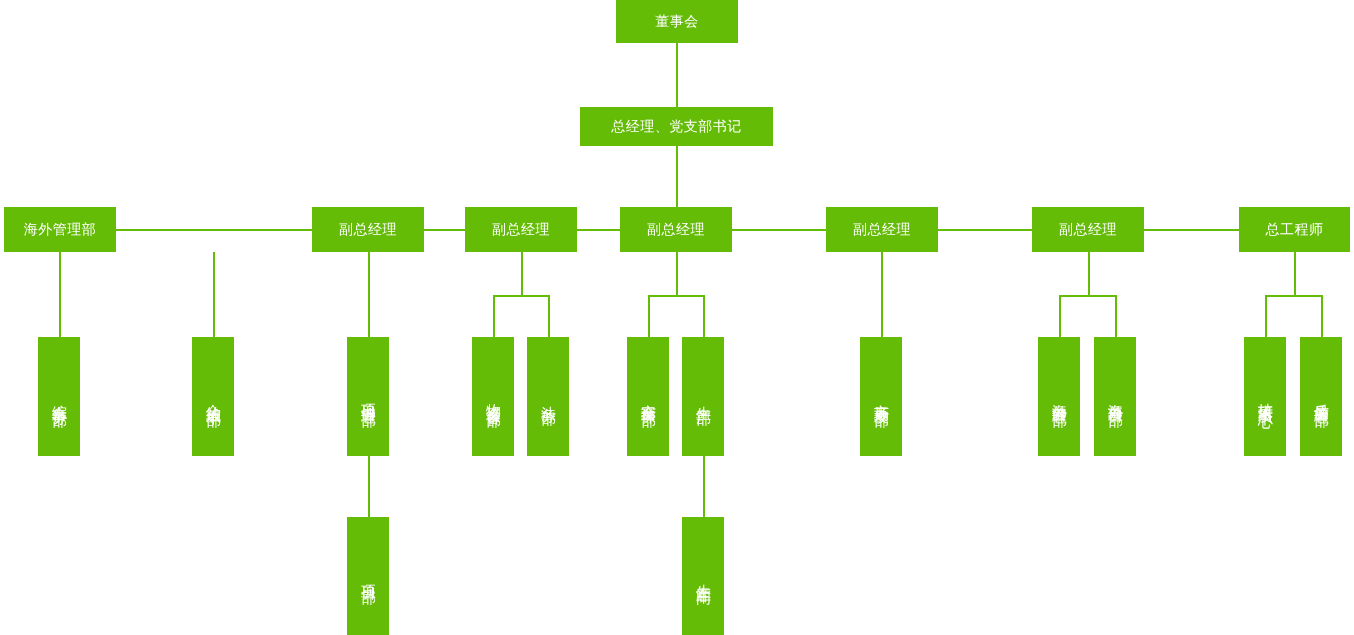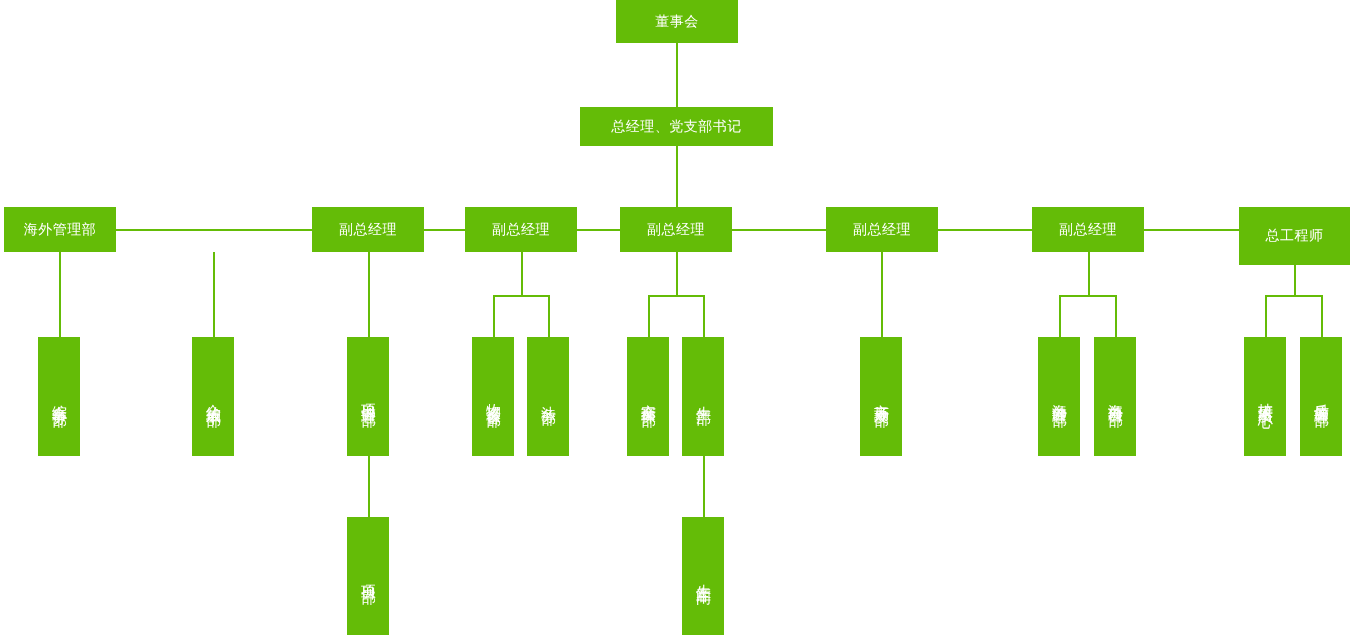--- a/index.html
+++ b/index.html
@@ -106,21 +106,21 @@
   </div>
   <div class="node horizontal" style="left:620px; top:207px; width:112px; height:45px;">
     <span>副总经理</span>
   </div>
   <div class="node horizontal" style="left:826px; top:207px; width:112px; height:45px;">
     <span>副总经理</span>
   </div>
   <div class="node horizontal" style="left:1032px; top:207px; width:112px; height:45px;">
     <span>副总经理</span>
   </div>
-  <div class="node horizontal" style="left:1239px; top:207px; width:111px; height:58px;">
+  <div class="node horizontal" style="left:1239px; top:207px; width:111px; height:45px;">
     <span>总工程师</span>
   </div>
 
   <div class="node vertical" style="left:38px; top:337px; width:42px; height:119px;">
     <span>综合事务部</span>
   </div>
   <div class="node vertical" style="left:192px; top:337px; width:42px; height:119px;">
     <span>合约成本部</span>
   </div>
   <div class="node vertical" style="left:347px; top:337px; width:42px; height:119px;">

